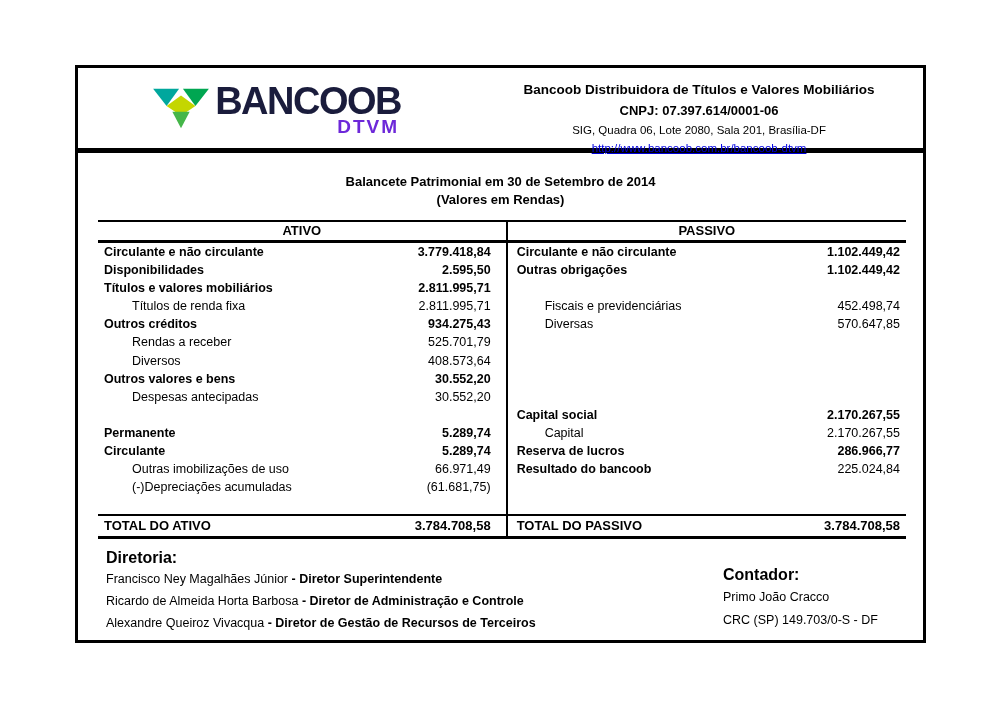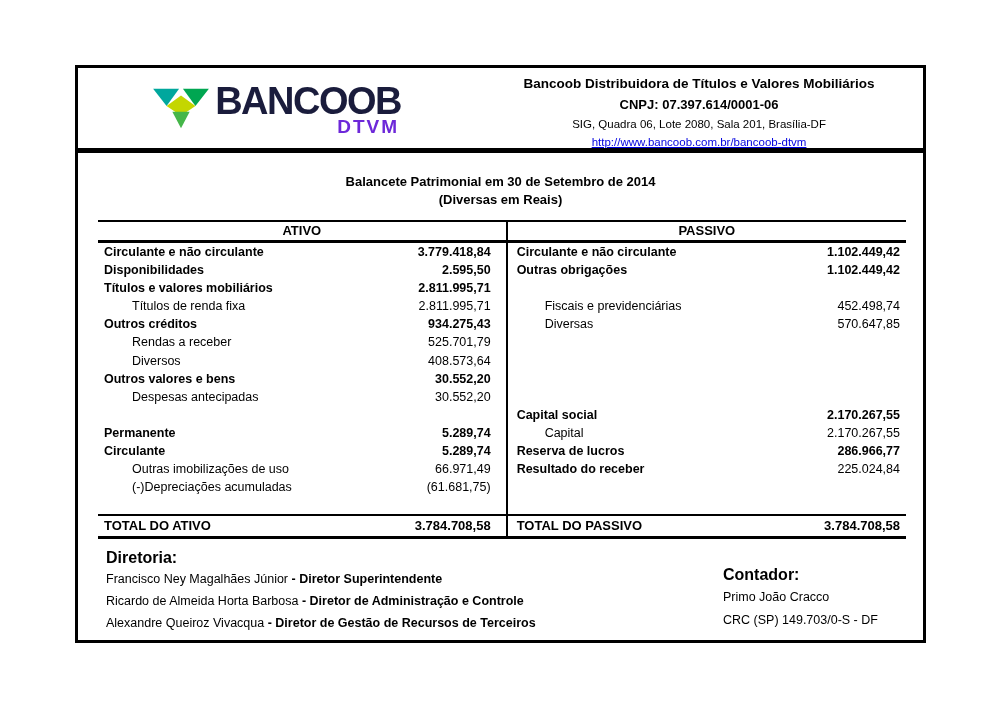--- a/index.html
+++ b/index.html
@@ -13,21 +13,21 @@
     border:3px solid #000;background:#fff;
   }
   
   .header-row{display:flex;height:80px;border-bottom:5px solid #000;}
   .logo-wrap{width:47%;display:flex;align-items:center;justify-content:center;}
   .logo{display:flex;align-items:flex-start;}
   .logo svg{margin-top:2px;margin-right:5px;}
   .brand{font-size:38px;font-weight:bold;color:#1A1C3C;letter-spacing:-1.5px;line-height:40px;}
   .dtvm{font-size:19px;font-weight:bold;color:#6d28d9;letter-spacing:2px;text-align:right;line-height:16px;margin-top:-2px;padding-right:2px;}
   .company-block{flex:1;text-align:center;padding-top:6px;}
-  .company-name{font-weight:bold;font-size:13.5px;margin-top:2px;}
+  .company-name{font-weight:bold;font-size:13.5px;margin-top:8px;}
   .company-cnpj{font-weight:bold;font-size:13px;margin-top:6px;}
   .company-address{font-size:11.5px;margin-top:6px;}
   .company-url{font-size:11.5px;margin-top:6px;}
   .company-url a{color:#0000E0;text-decoration:underline;cursor:pointer;}
   
   .title-block{margin-top:20px;text-align:center;font-weight:bold;font-size:13px;line-height:18px;}
   
   .btable{position:absolute;left:20px;right:17px;top:152px;}
   .thead{display:flex;border-top:2px solid #000;border-bottom:3px solid #000;}
   .th{font-weight:bold;font-size:13px;height:18px;line-height:18px;text-align:center;}
@@ -76,21 +76,21 @@
     <div class="company-block">
       <div class="company-name">Bancoob Distribuidora de Títulos e Valores Mobiliários</div>
       <div class="company-cnpj">CNPJ: 07.397.614/0001-06</div>
       <div class="company-address">SIG, Quadra 06, Lote 2080, Sala 201, Brasília-DF</div>
       <div class="company-url"><a>http://www.bancoob.com.br/bancoob-dtvm</a></div>
     </div>
   </div>
 
   <div class="title-block">
     <div>Balancete Patrimonial em 30 de Setembro de 2014</div>
-    <div>(Diversas em Reais)</div>
+    <div>(Valores em Rendas)</div>
   </div>
 
   <div class="btable">
     <div class="thead">
       <div class="th half-l">ATIVO</div>
       <div class="th half-r">PASSIVO</div>
     </div>
     <div id="table-body">
         <div class="trow">
           <div class="half-l">
@@ -191,21 +191,21 @@
             <span class="lab b">Reserva de lucros</span>
             <span class="val b">286.966,77</span>
           </div>
         </div>
         <div class="trow">
           <div class="half-l">
             <span class="lab indent">Outras imobilizações de uso</span>
             <span class="val">66.971,49</span>
           </div>
           <div class="half-r">
-            <span class="lab b">Resultado do receber</span>
+            <span class="lab b">Resultado do bancoob</span>
             <span class="val">225.024,84</span>
           </div>
         </div>
         <div class="trow">
           <div class="half-l">
             <span class="lab indent">(-)Depreciações acumuladas</span>
             <span class="val">(61.681,75)</span>
           </div>
           <div class="half-r"></div>
         </div>

